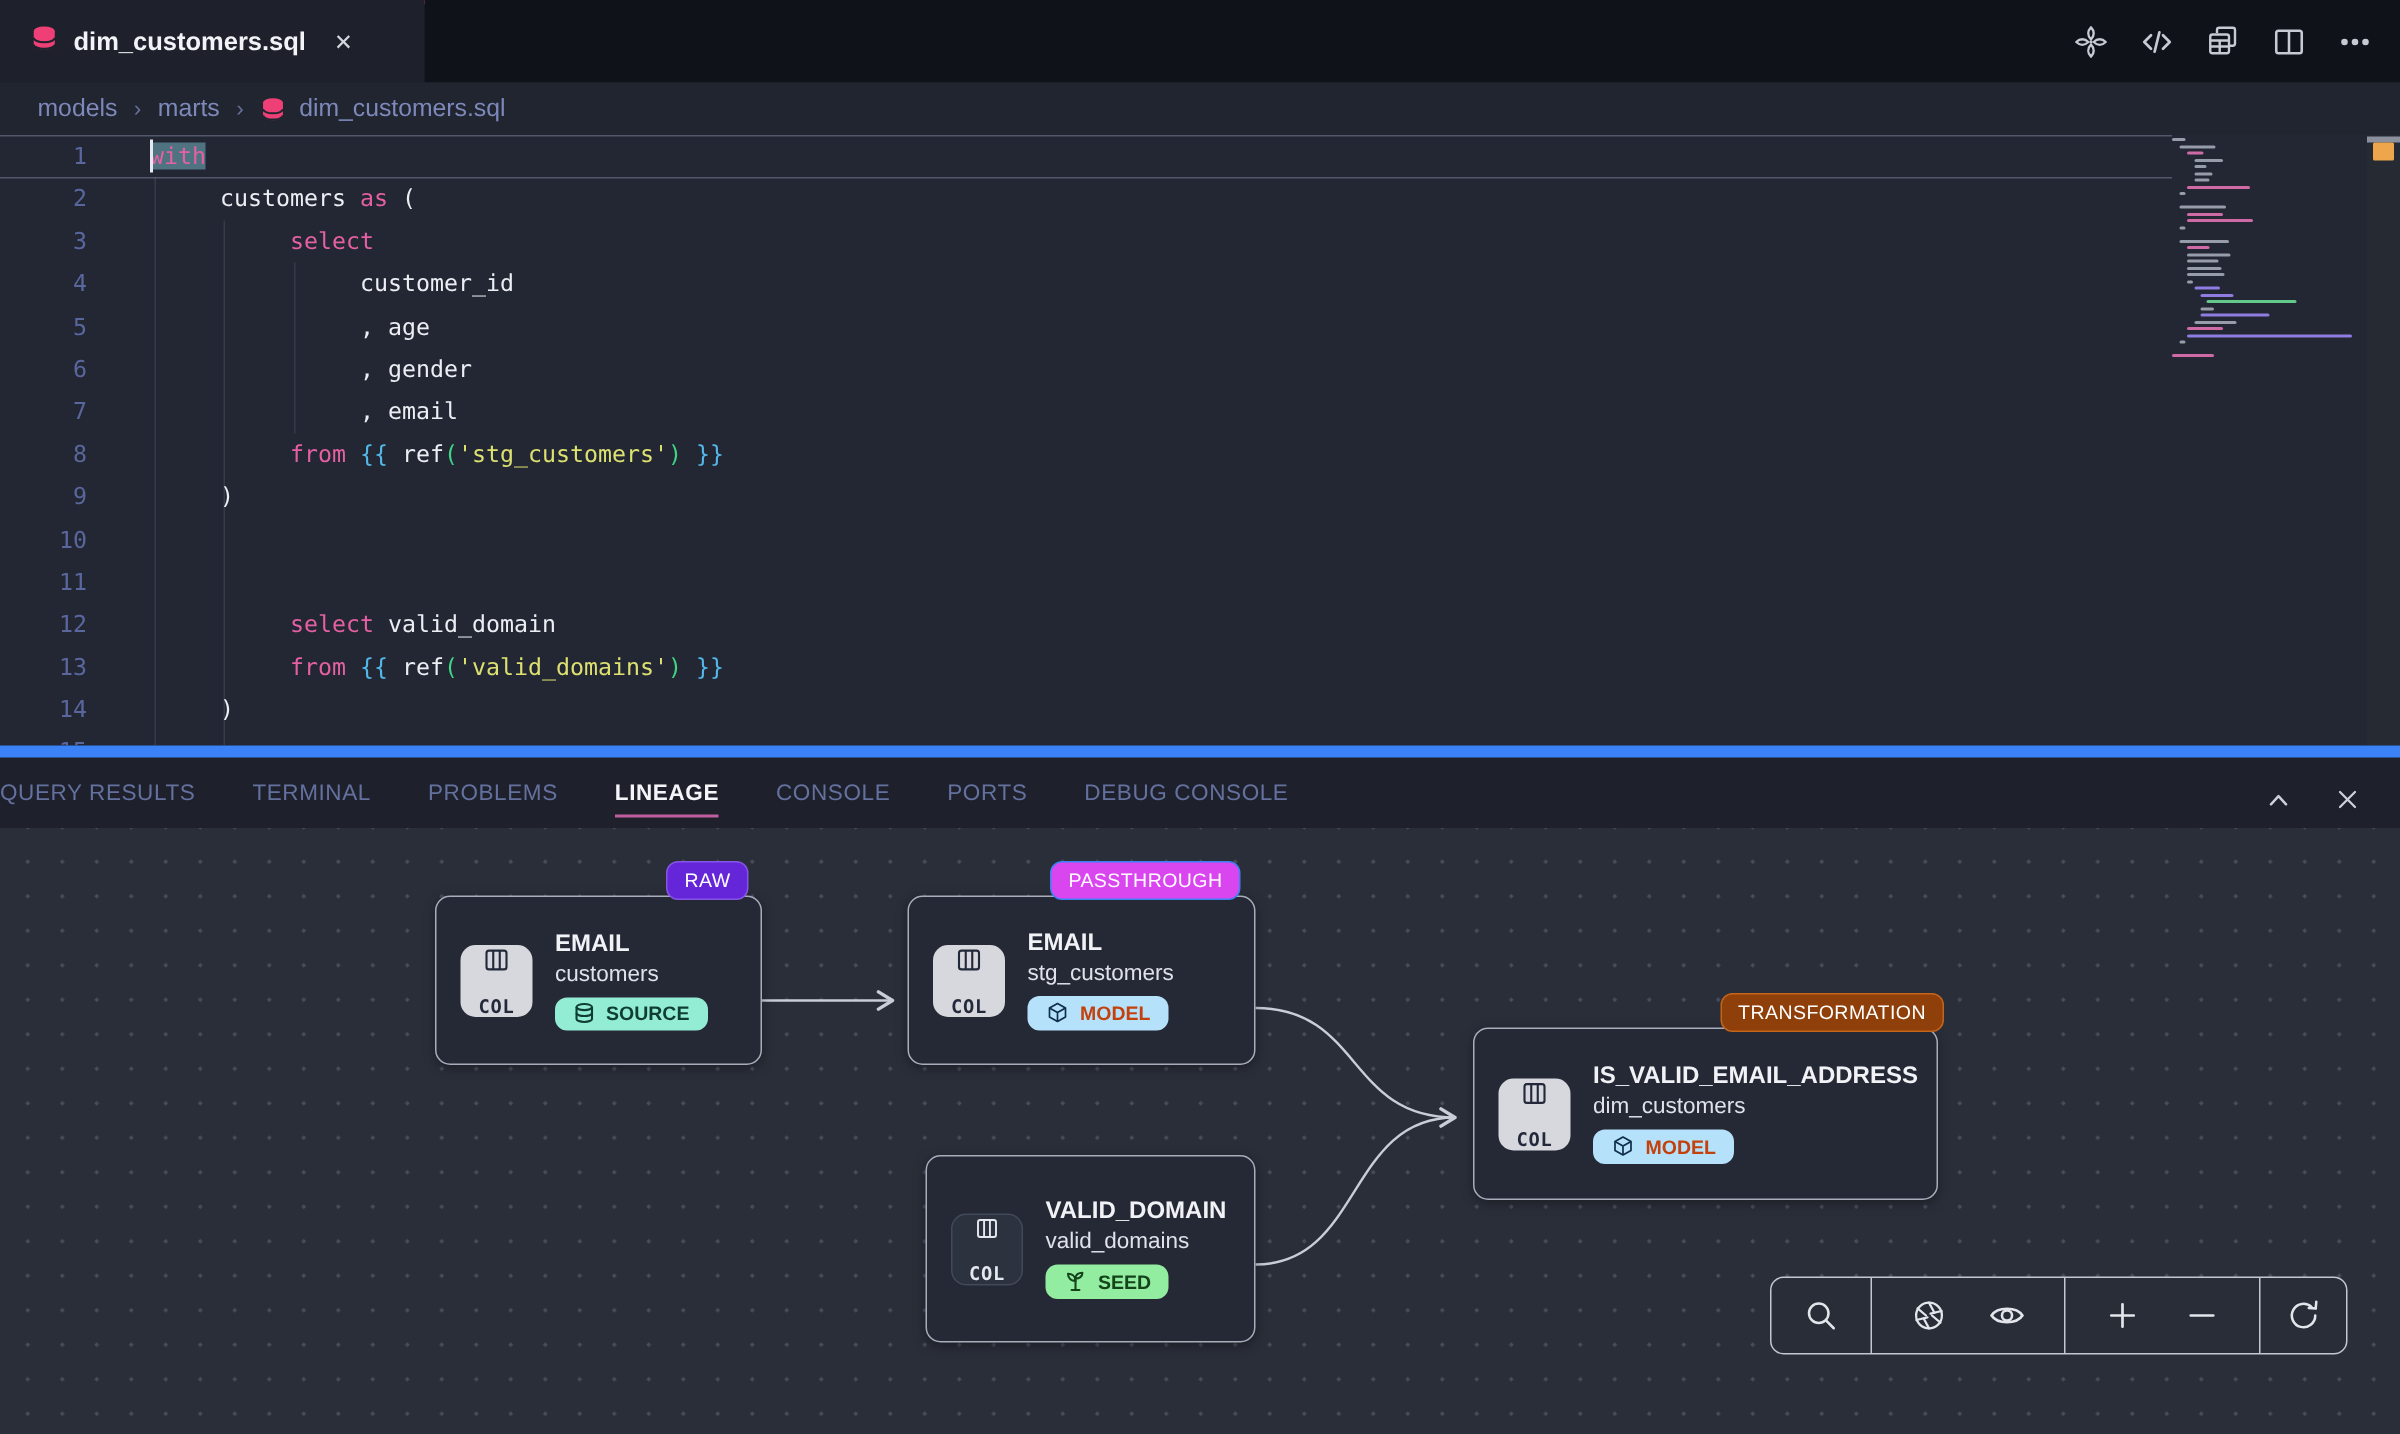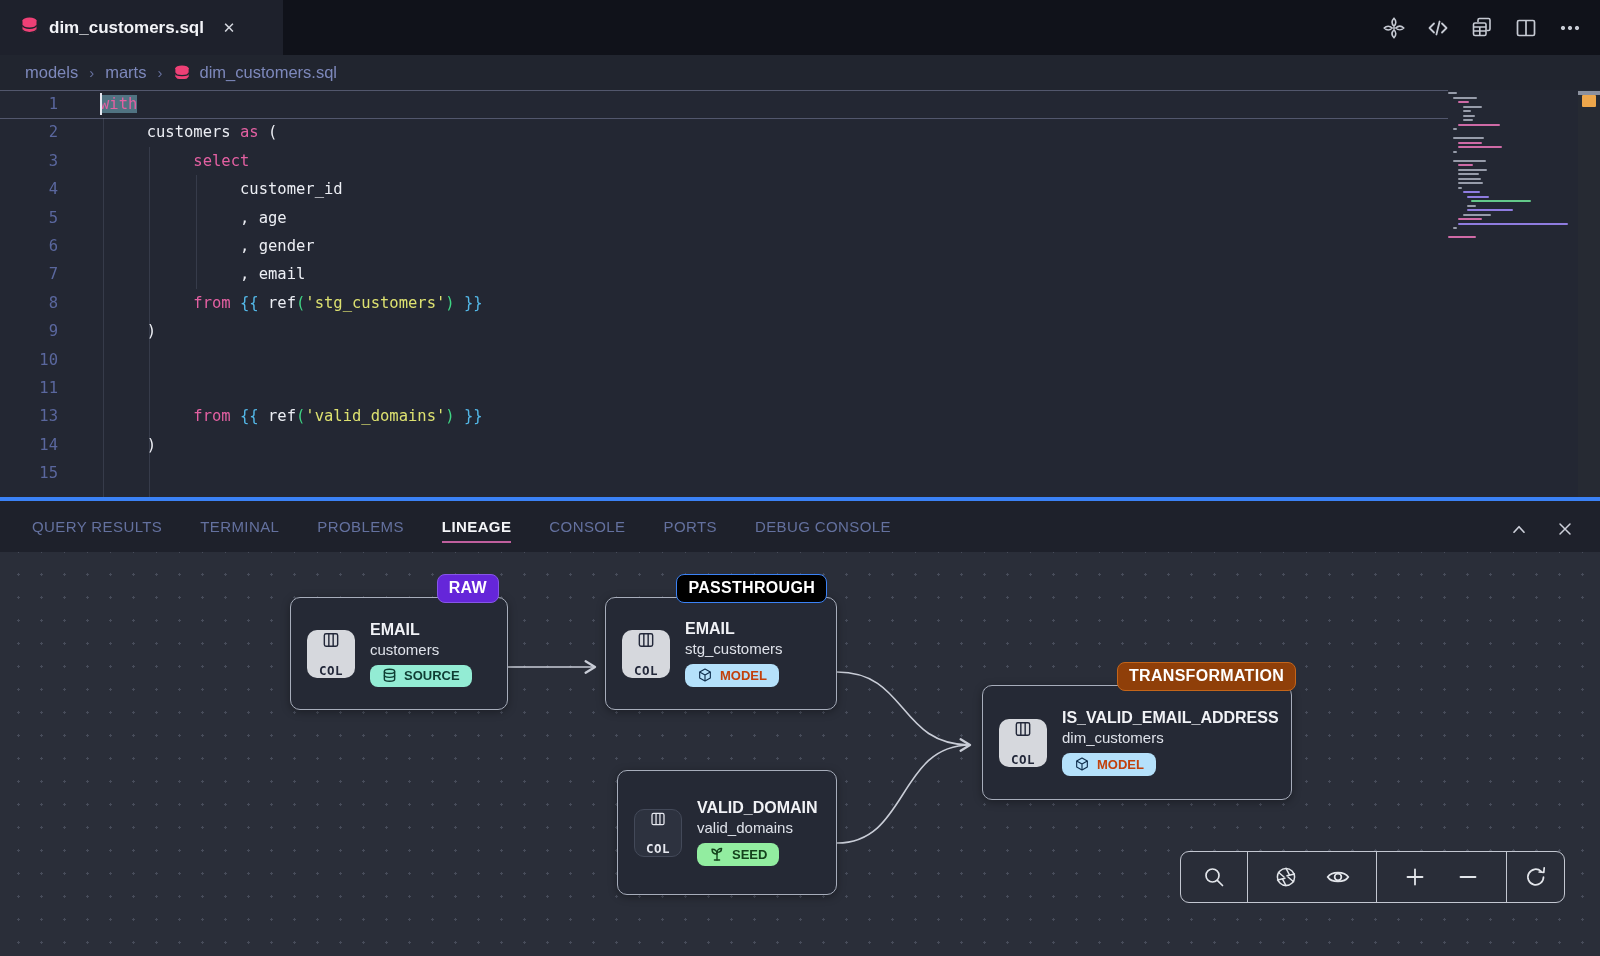--- a/index.html
+++ b/index.html
@@ -45,21 +45,21 @@
 
   
   .minimap { position:absolute; left:1448px; top:0; width:127px; height:300px; cursor:pointer; }
   .mm-bar { position:absolute; height:2px; border-radius:1px; }
   .ruler { position:absolute; left:1578px; top:0; width:22px; height:407px; background:#262a33; }
   .ruler-strip { position:absolute; left:0; top:1px; width:22px; height:4px; background:#8b909e; }
   .ruler-orange { position:absolute; left:4px; top:5px; width:14px; height:12px; background:#eda64b; border-radius:1px; }
 
   
   .panelbar { position:absolute; left:0; top:497px; width:1600px; height:55px; background:#1e212b;
-    border-top:4px solid #3b82f6; display:flex; align-items:center; padding-left:32px; gap:38px; }
+    border-top:8px solid #3b82f6; display:flex; align-items:center; gap:38px; }
   .ptab { position:relative; color:#64719f; font-size:15px; letter-spacing:0.4px; font-weight:500;
     cursor:pointer; white-space:nowrap; }
   .ptab.active { color:#f4f5f8; font-weight:600; }
   .ptab.active .ptab-underline { position:absolute; left:0; right:0; bottom:-8px; height:2.5px; background:#c05f9e; }
   .panelbar-icons { position:absolute; right:24px; top:0; height:55px; display:flex; align-items:center; gap:24px; }
   .pb-ic { width:22px; height:22px; display:flex; align-items:center; justify-content:center; cursor:pointer; }
   .pb-ic svg { stroke:#cdd0da; }
 
   
   .canvas { position:absolute; left:0; top:552px; width:1600px; height:404px; background-color:#2a2e39;
@@ -86,23 +86,23 @@
   .node-title { color:#f1f2f6; font-size:16px; font-weight:700; }
   .node-sub { color:#dfe2ea; font-size:15px; }
   .pill { margin-top:5px; align-self:flex-start; display:inline-flex; align-items:center; gap:7px;
     padding:3px 12px 4px; border-radius:8px; font-size:13px; font-weight:600; }
   .pill svg { flex:none; }
   .pill-source { background:#93ecd4; color:#0f3d33; }
   .pill-model  { background:#b5e1fb; color:#c2410c; }
   .pill-seed   { background:#92eda0; color:#14431c; }
 
   .nbadge { position:absolute; top:-24px; padding:4px 11px 5px; border-radius:8px; color:#fff;
-    font-size:16px; font-weight:700; letter-spacing:0.3px; white-space:nowrap; }
+    font-size:13px; font-weight:400; letter-spacing:0.3px; white-space:nowrap; }
   .badge-raw  { right:8px;  background:#6526d9; border:1.5px solid #8655e8; }
-  .badge-pass { right:9px;  background:#000000; border:1.5px solid #3b82f6; }
+  .badge-pass { right:9px;  background:#d946ef; border:1.5px solid #3b82f6; }
   .badge-trans{ right:-5px; background:#8f3f09; border:1.5px solid #c4651a; }
 
   
   .ltoolbar { position:absolute; left:1180px; top:299px; width:385px; height:52px; background:#292d38;
     border:1.5px solid #c3c7d1; border-radius:9px; display:flex; overflow:hidden; }
   .lt-seg { display:flex; align-items:center; justify-content:space-evenly; height:100%; }
   .lt-seg + .lt-seg { border-left:1.5px solid #c3c7d1; }
   .seg1 { width:66px; } .seg2 { width:129px; } .seg3 { width:130px; } .seg4 { flex:1; }
   .lt-btn { width:30px; height:30px; display:flex; align-items:center; justify-content:center; cursor:pointer; }
   .lt-btn svg { stroke:#e2e5ea; }
@@ -225,20 +225,24 @@
         <div class="code-line">
           <span class="ln">9</span>
           <span class="lc"><span class="tk-pl">     )</span></span>
         </div>
         <div class="code-line">
           <span class="ln">10</span>
           <span class="lc"></span>
         </div>
         <div class="code-line">
           <span class="ln">11</span>
+        </div>
+        <div class="code-line">
+          <span class="ln">12</span>
+          <span class="lc"><span class="tk-pl">          </span><span class="tk-kw">select</span><span class="tk-pl"> valid_domain</span></span>
         </div>
         <div class="code-line">
           <span class="ln">13</span>
           <span class="lc"><span class="tk-pl">          </span><span class="tk-kw">from</span><span class="tk-pl"> </span><span class="tk-jj">{{</span><span class="tk-pl"> </span><span class="tk-pl">ref</span><span class="tk-pr">(</span><span class="tk-st">'valid_domains'</span><span class="tk-pr">)</span><span class="tk-pl"> </span><span class="tk-jj">}}</span></span>
         </div>
         <div class="code-line">
           <span class="ln">14</span>
           <span class="lc"><span class="tk-pl">     )</span></span>
         </div>
         <div class="code-line">

